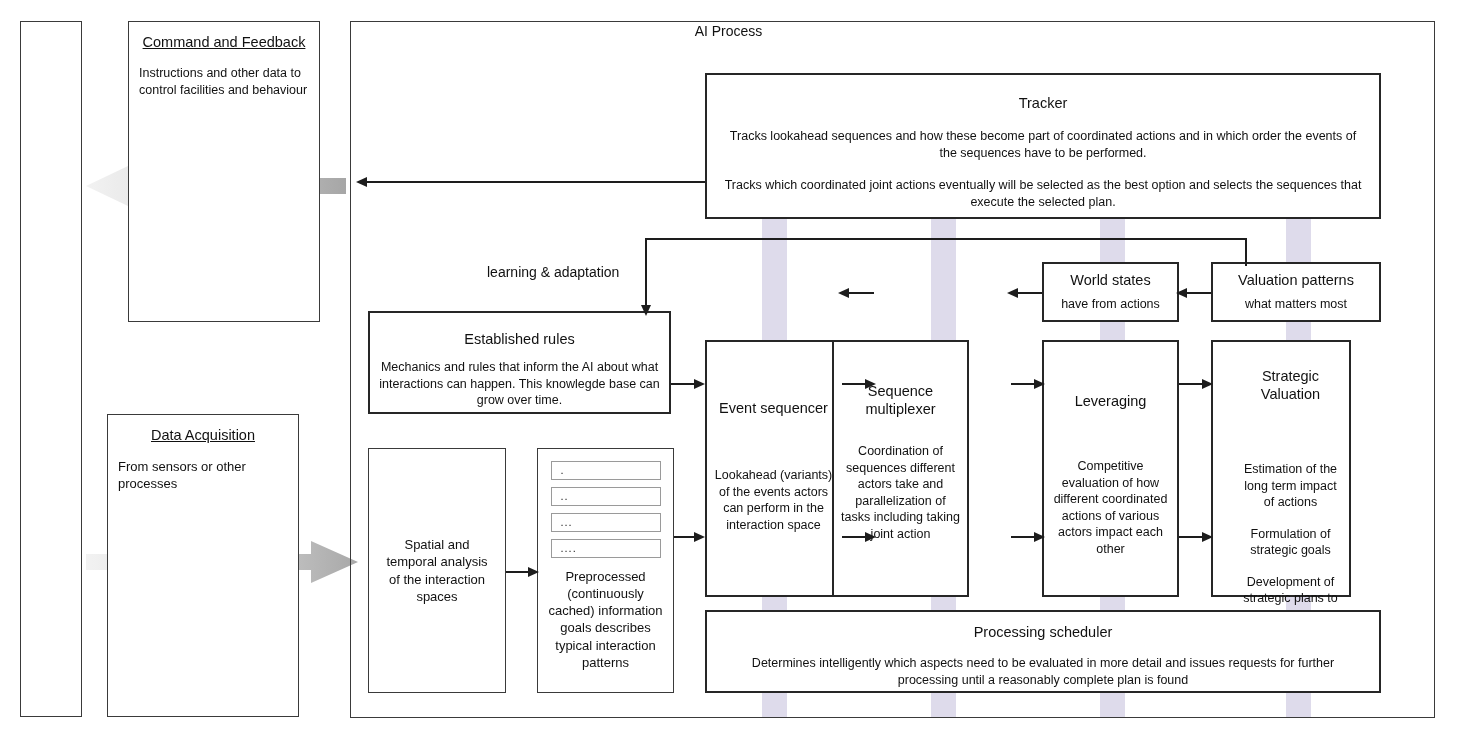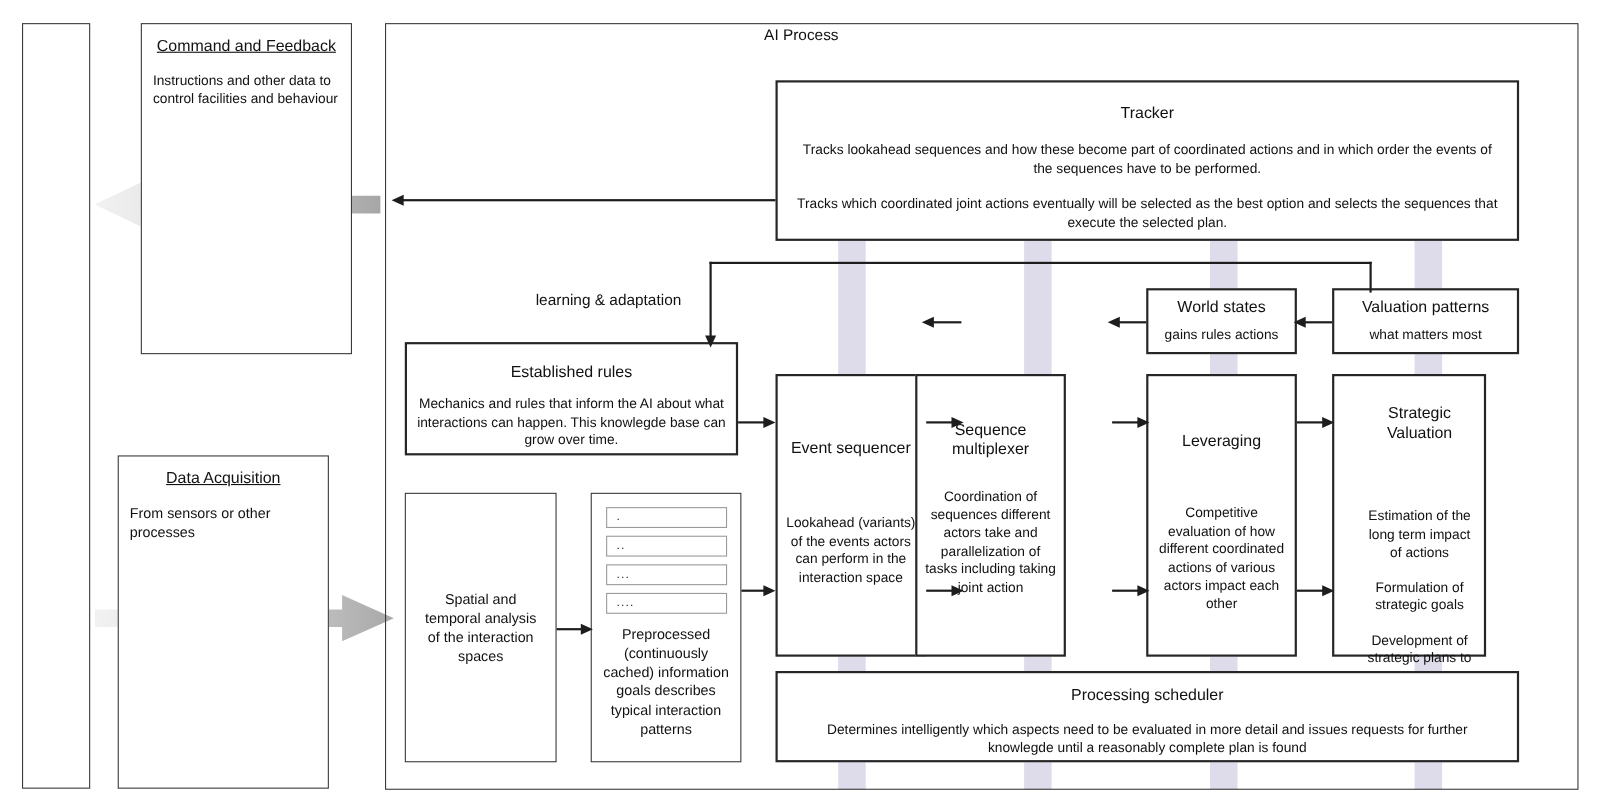--- a/index.html
+++ b/index.html
@@ -148,21 +148,21 @@
     <div class="ttl" style="margin-top:17px;">Established rules</div>
     <div class="desc" style="margin-top:11px;padding:0 8px;">Mechanics and rules that inform the AI about what interactions can happen. This knowlegde base can grow over time.</div>
   </div>
 
   <div class="hline" style="left:671px;top:383px;width:26px;"></div>
   <div class="arrowhead ah-right" style="left:694px;top:378.5px;"></div>
 
   <div class="box" style="left:1042px;top:262px;width:137px;height:60px;">
     <div class="center-mid">
       <div class="ttl">World states</div>
-      <div class="desc" style="margin-top:7px;">gains rules actions</div>
+      <div class="desc" style="margin-top:7px;">have from actions</div>
     </div>
   </div>
   <div class="box" style="left:1211px;top:262px;width:170px;height:60px;">
     <div class="center-mid">
       <div class="ttl">Valuation patterns</div>
       <div class="desc" style="margin-top:7px;">what matters most</div>
     </div>
   </div>
 
   <div class="hline" style="left:1182px;top:292px;width:29px;"></div>
@@ -231,16 +231,16 @@
       <div class="cache-row">....</div>
     </div>
     <div class="desc" style="margin-top:10px;padding:0 6px;font-size:13px;">Preprocessed (continuously cached) information goals describes typical interaction patterns</div>
   </div>
 
   <div class="hline" style="left:674px;top:536px;width:23px;"></div>
   <div class="arrowhead ah-right" style="left:694px;top:531.5px;"></div>
 
   <div class="box" style="left:705px;top:610px;width:676px;height:83px;">
     <div class="ttl" style="margin-top:11px;">Processing scheduler</div>
-    <div class="desc" style="margin-top:14px;padding:0 20px;">Determines intelligently which aspects need to be evaluated in more detail and issues requests for further knowlegde until a reasonably complete plan is found</div>
+    <div class="desc" style="margin-top:14px;padding:0 20px;">Determines intelligently which aspects need to be evaluated in more detail and issues requests for further processing until a reasonably complete plan is found</div>
   </div>
 
 </div>
 
 </body></html>

